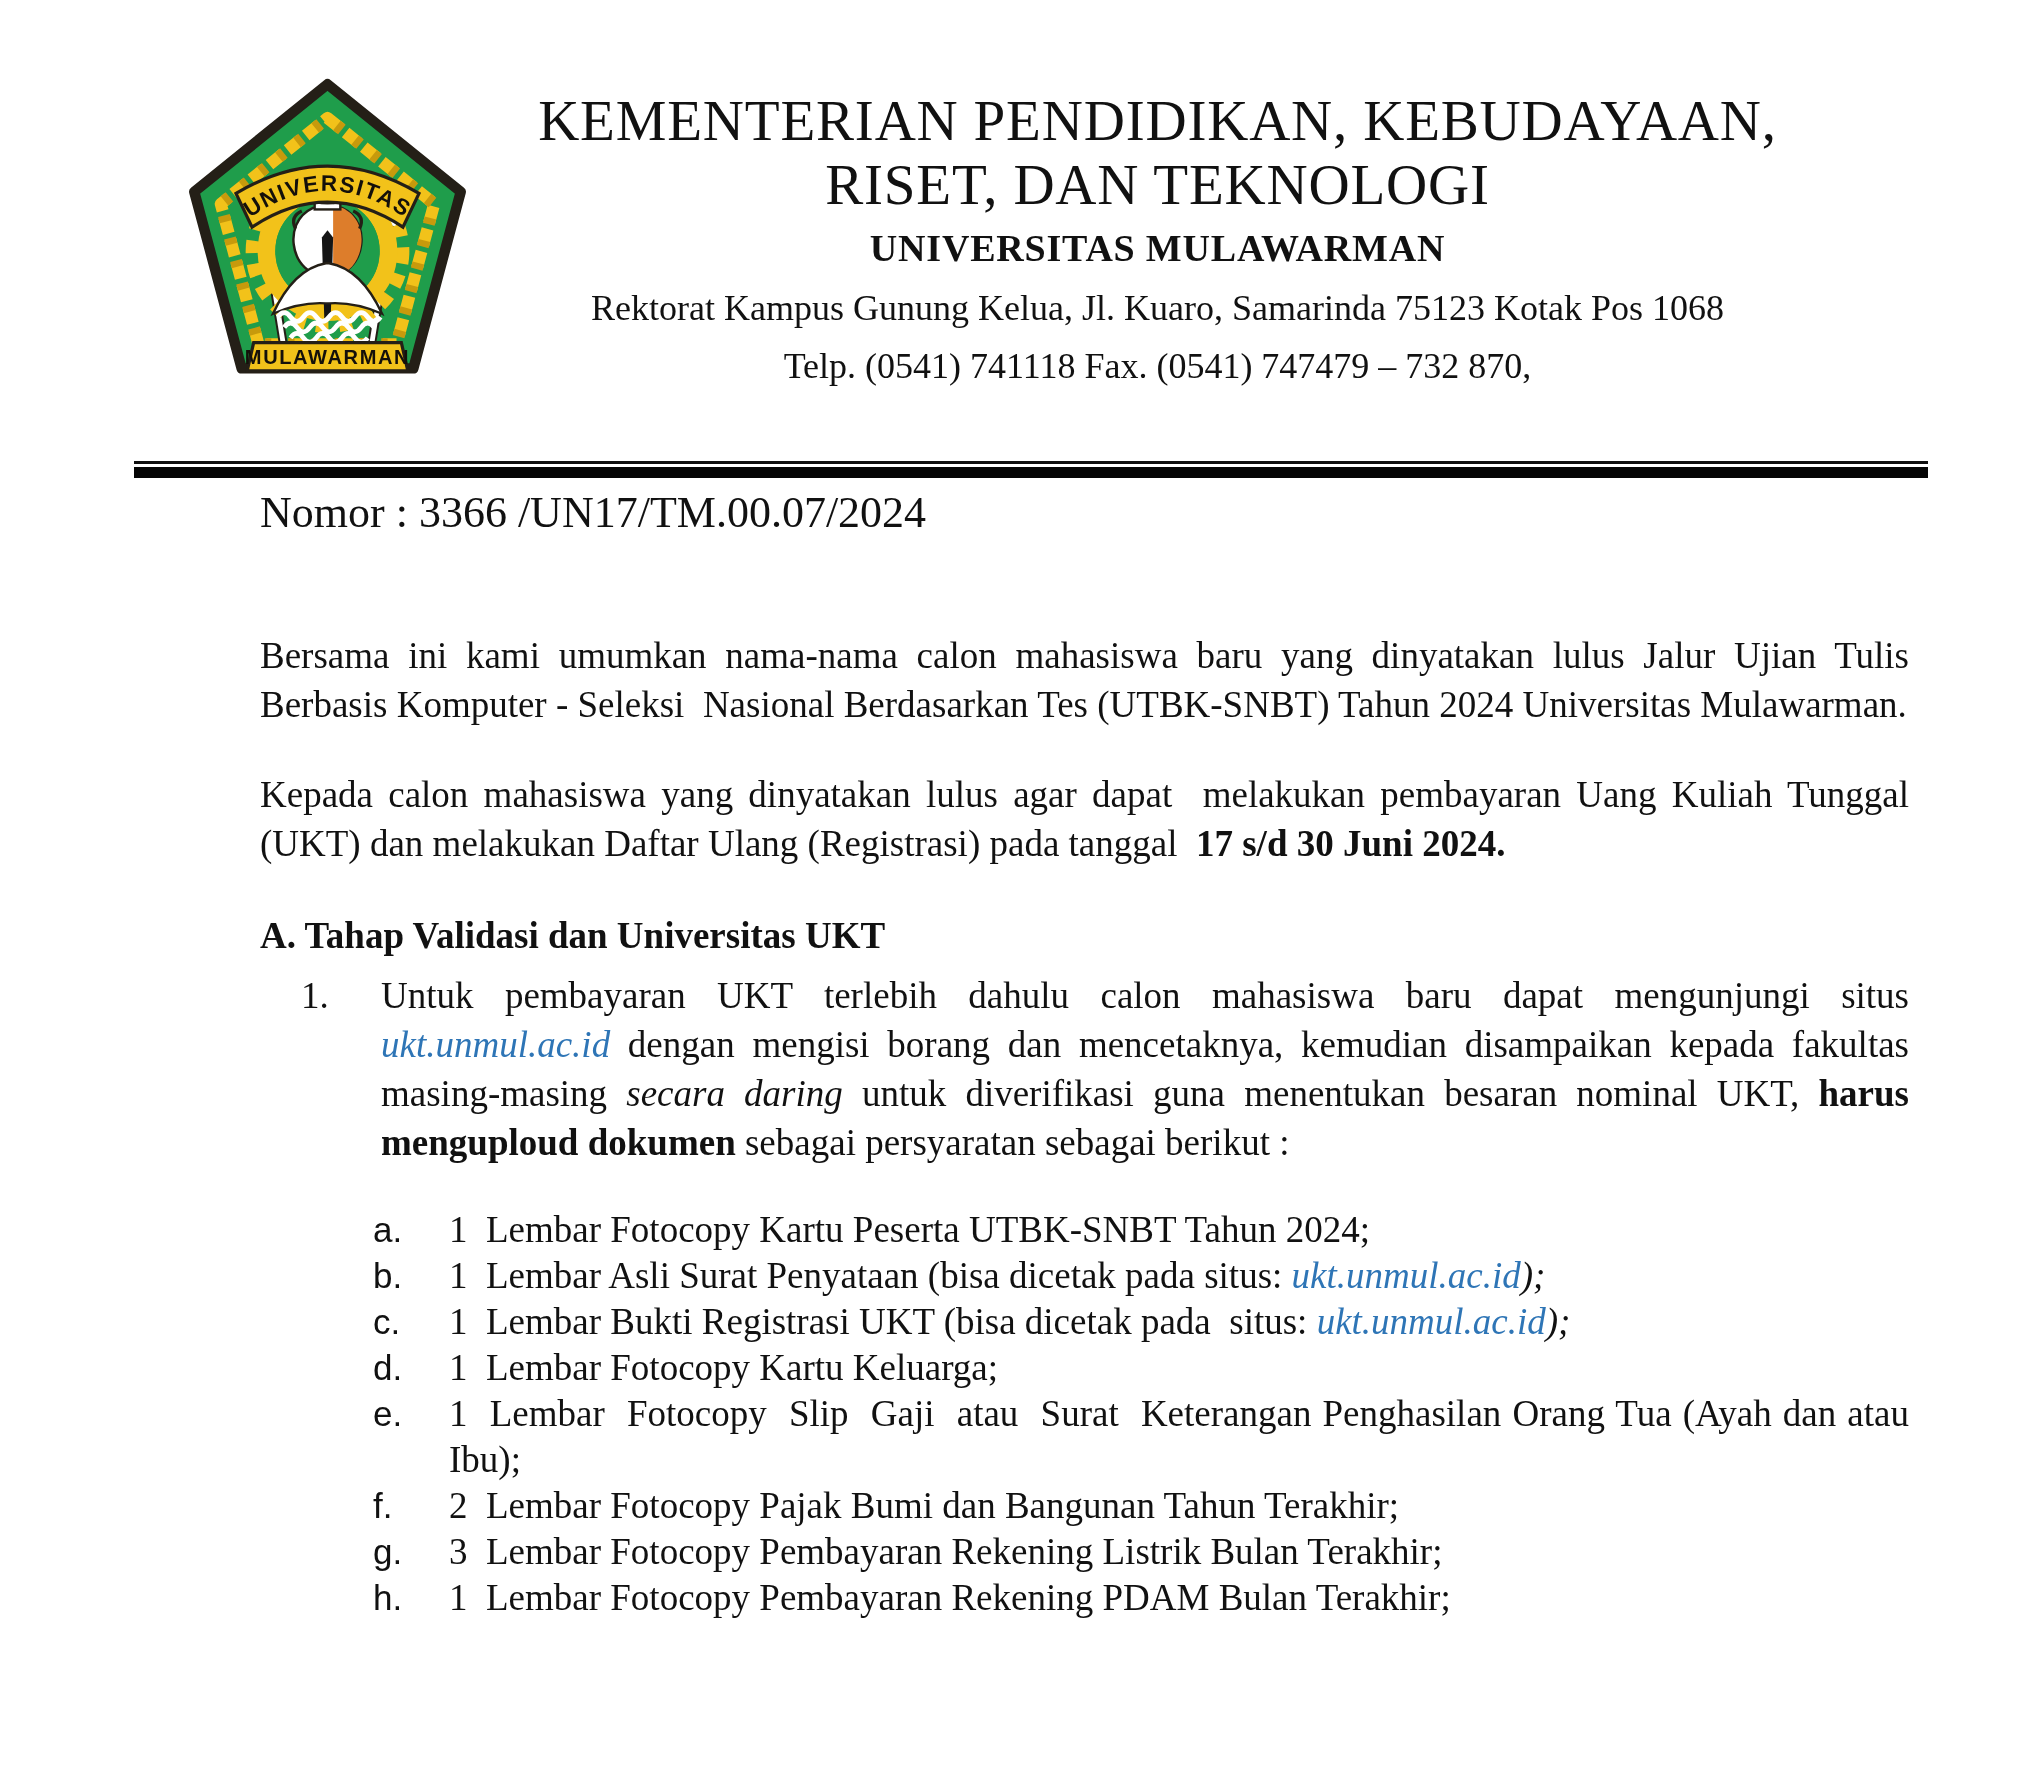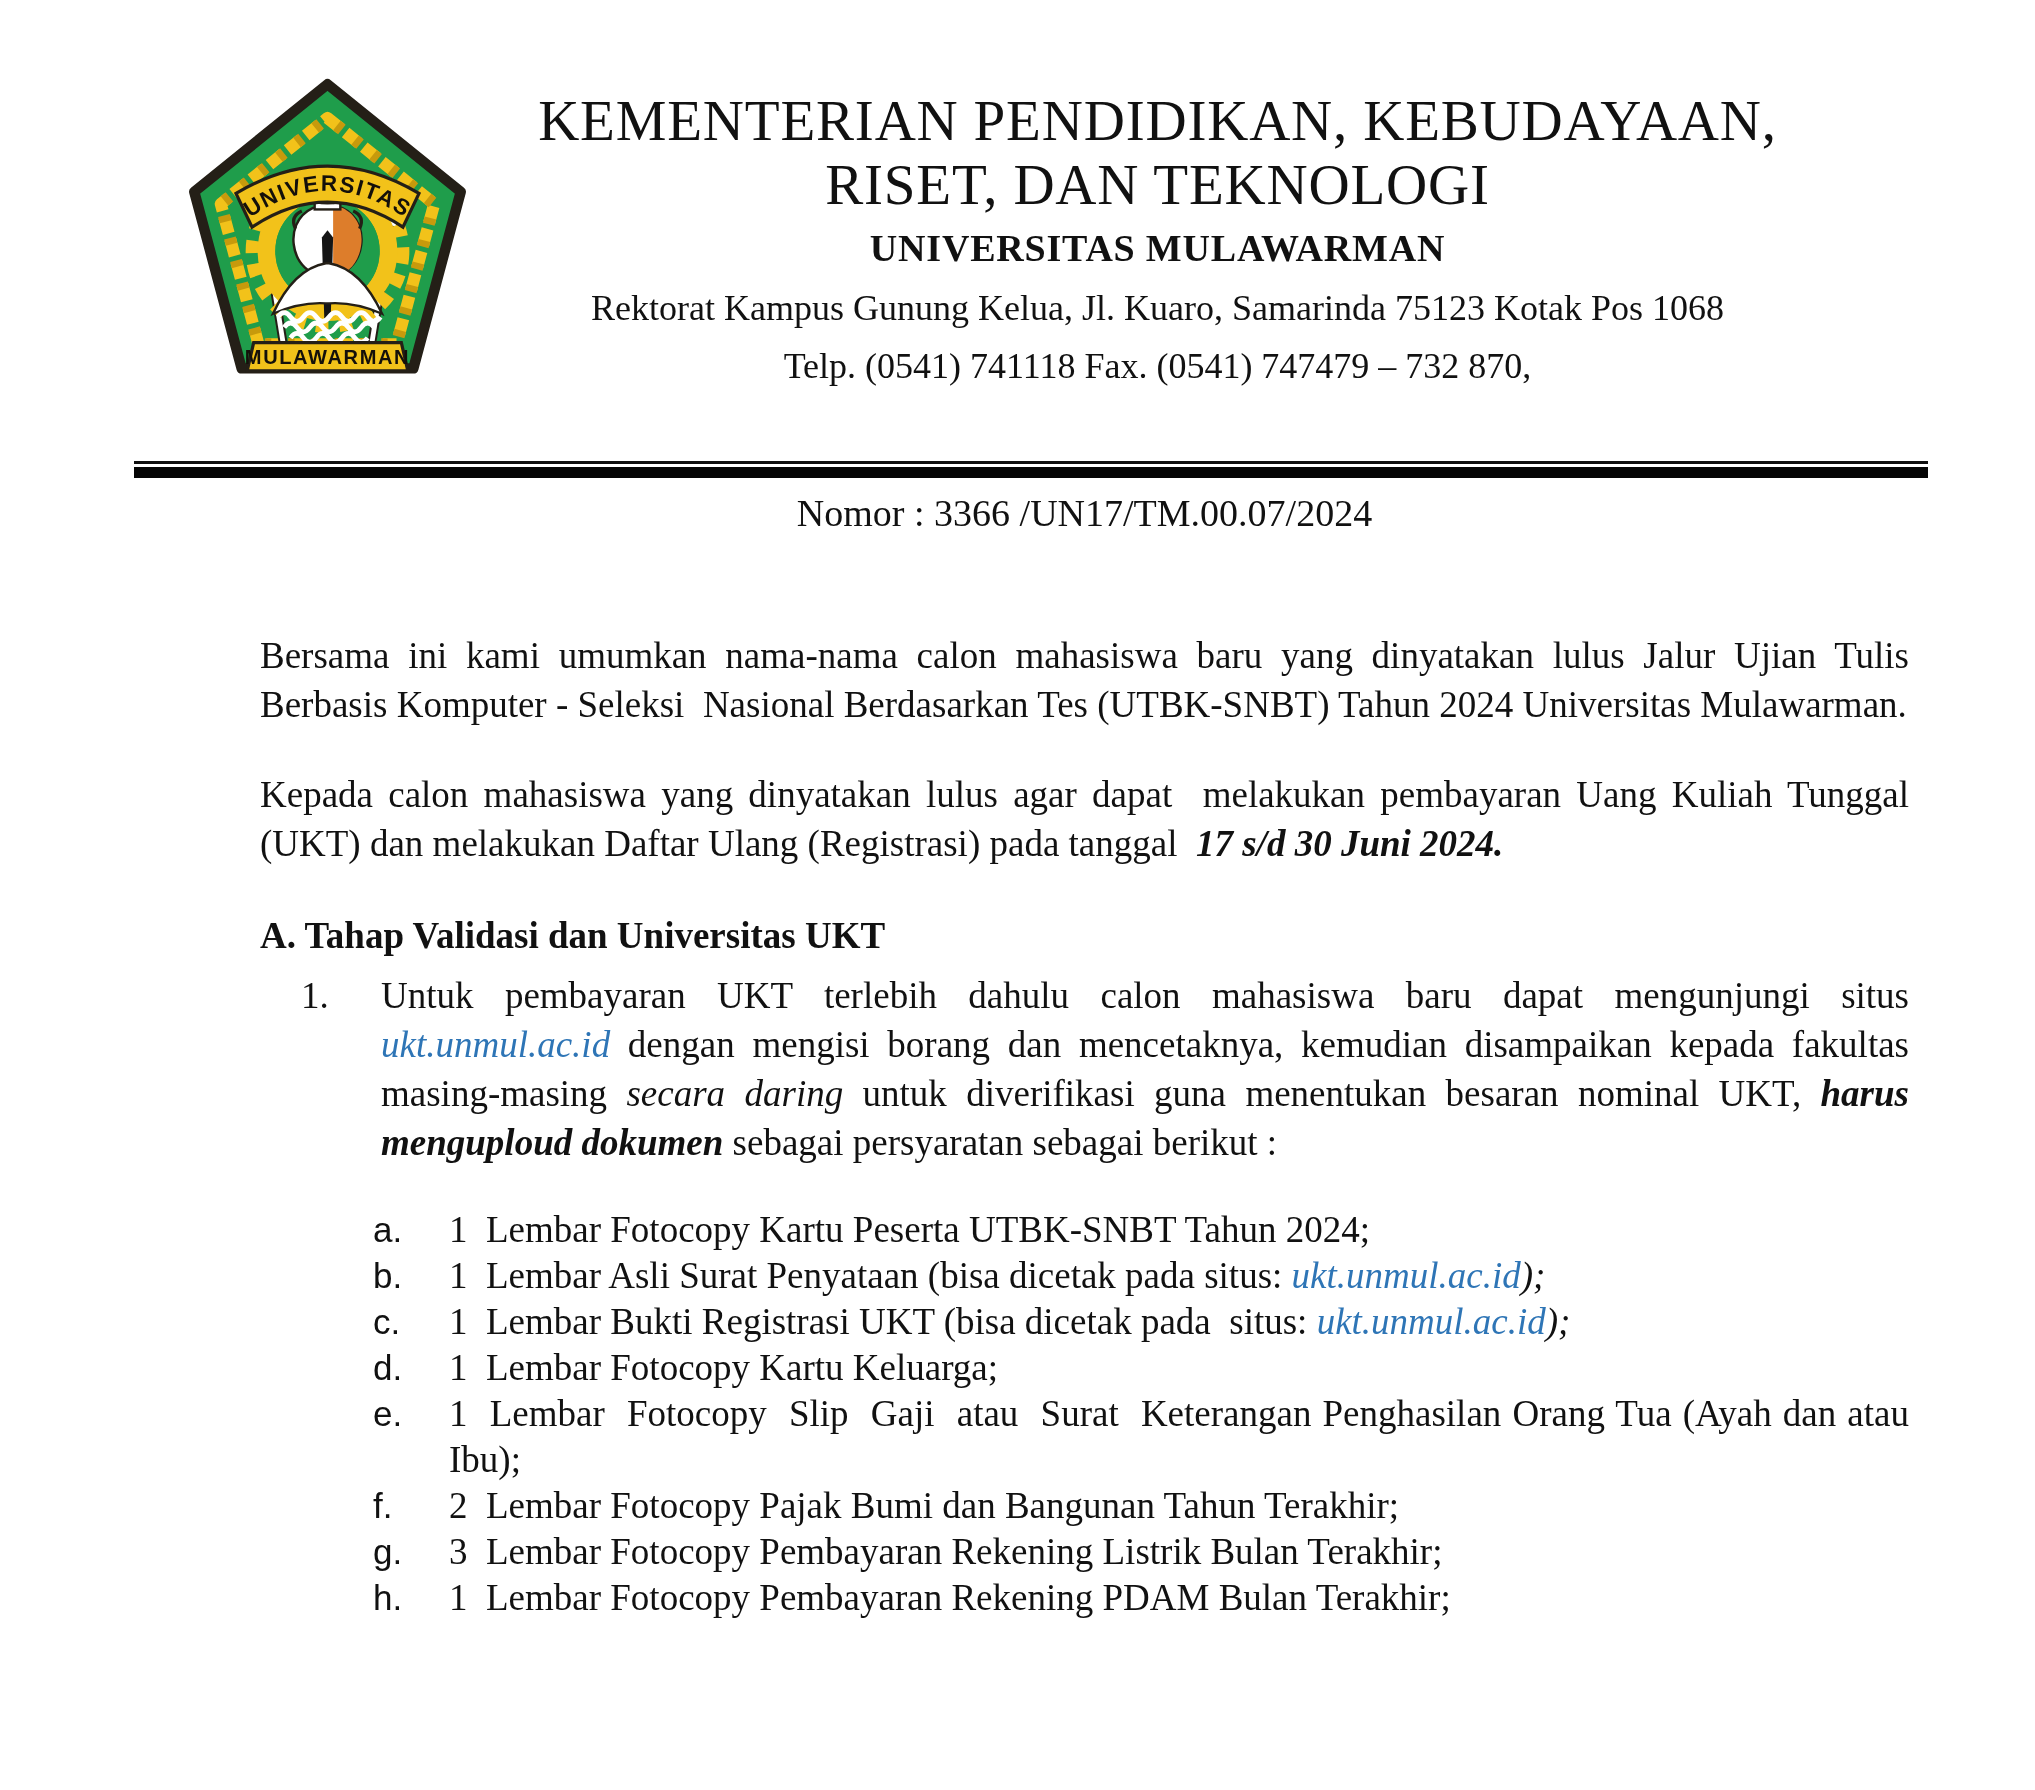--- a/index.html
+++ b/index.html
@@ -23,21 +23,21 @@
   .rule .thin{height:3.2px;background:#101010;}
   .rule .gap{height:3.2px;}
   .rule .thick{height:10.4px;background:#050505;}
   
   .content{position:absolute;left:260px;top:479px;width:1649px;}
   .title-wrap{text-align:center;margin-top:39px;}
   .doc-title{
     display:inline-block;font-size:85px;line-height:88px;letter-spacing:1.6px;
     padding:0 8px 6.4px 8px;border-bottom:6.4px solid #0c0c0c;
   }
-  .doc-number{text-align:center;font-size:38px;line-height:48px;margin-top:9.6px;}
+  .doc-number{font-size:44px;line-height:48px;margin-top:9.6px;}
   .para{font-size:37px;line-height:49px;margin:0;}
   .j{text-align:justify;}
   .p1{margin-top:94px;}
   .p2{margin-top:41px;}
   .sec-head{font-weight:700;font-size:37px;line-height:49px;margin-top:43px;}
   .num-item{position:relative;margin-top:11.2px;}
   .num-marker{
     position:absolute;left:41px;top:0;
     font-size:37px;line-height:49px;
   }
@@ -45,21 +45,21 @@
   .doc-list{margin-top:40px;}
   .doc-item{position:relative;}
   .doc-marker{
     position:absolute;left:113px;top:0;
     font-family:"Liberation Sans","DejaVu Sans",sans-serif;
     font-size:35px;line-height:46px;
   }
   .doc-text{margin-left:189px;font-size:37px;line-height:46px;}
   
   .runs span{white-space:pre-wrap;margin-top:40px;}
-  .b{font-weight:700;font-style:italic;}
+  .b{font-weight:700;}
   .i{font-style:italic;}
   .link{font-style:italic;color:var(--link,#2e75b6);}
   
   .logo-banner-text{
     font-family:"Liberation Sans","DejaVu Sans",sans-serif;
     font-weight:700;fill:#14100a;
   }
 </style>
 </head>
 <body>

